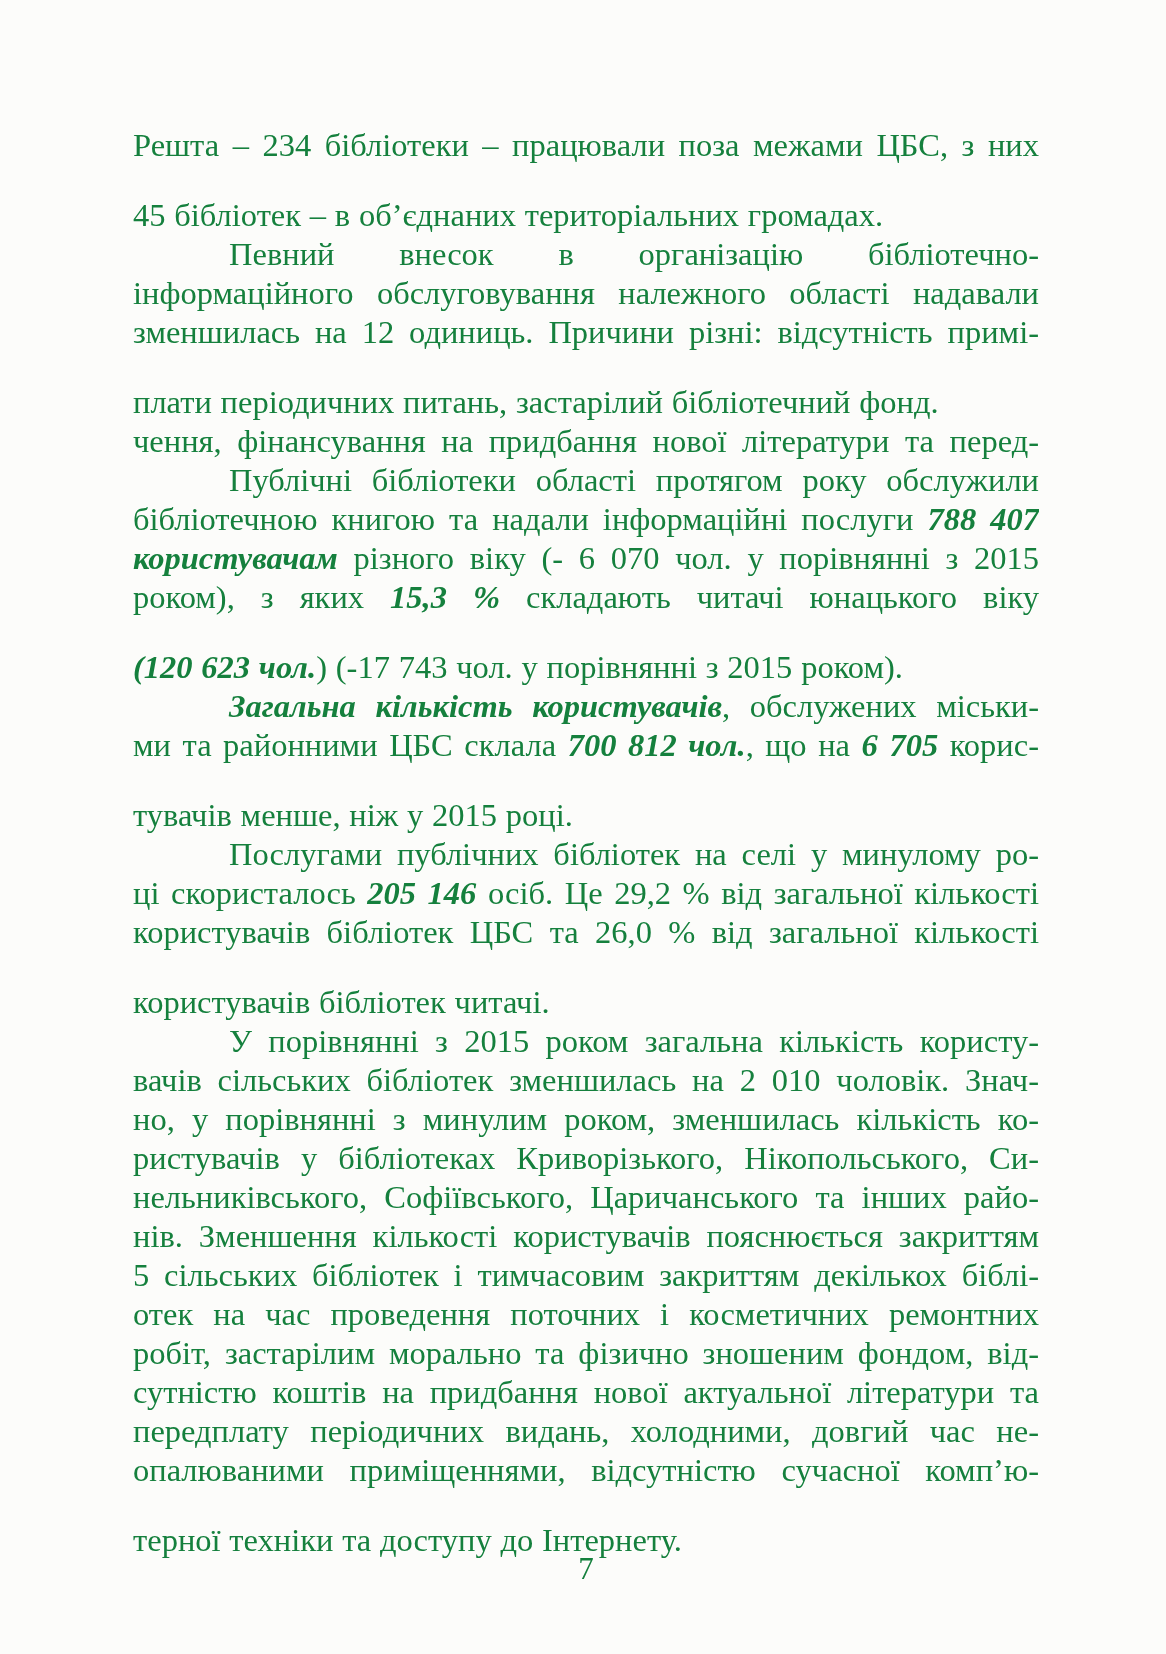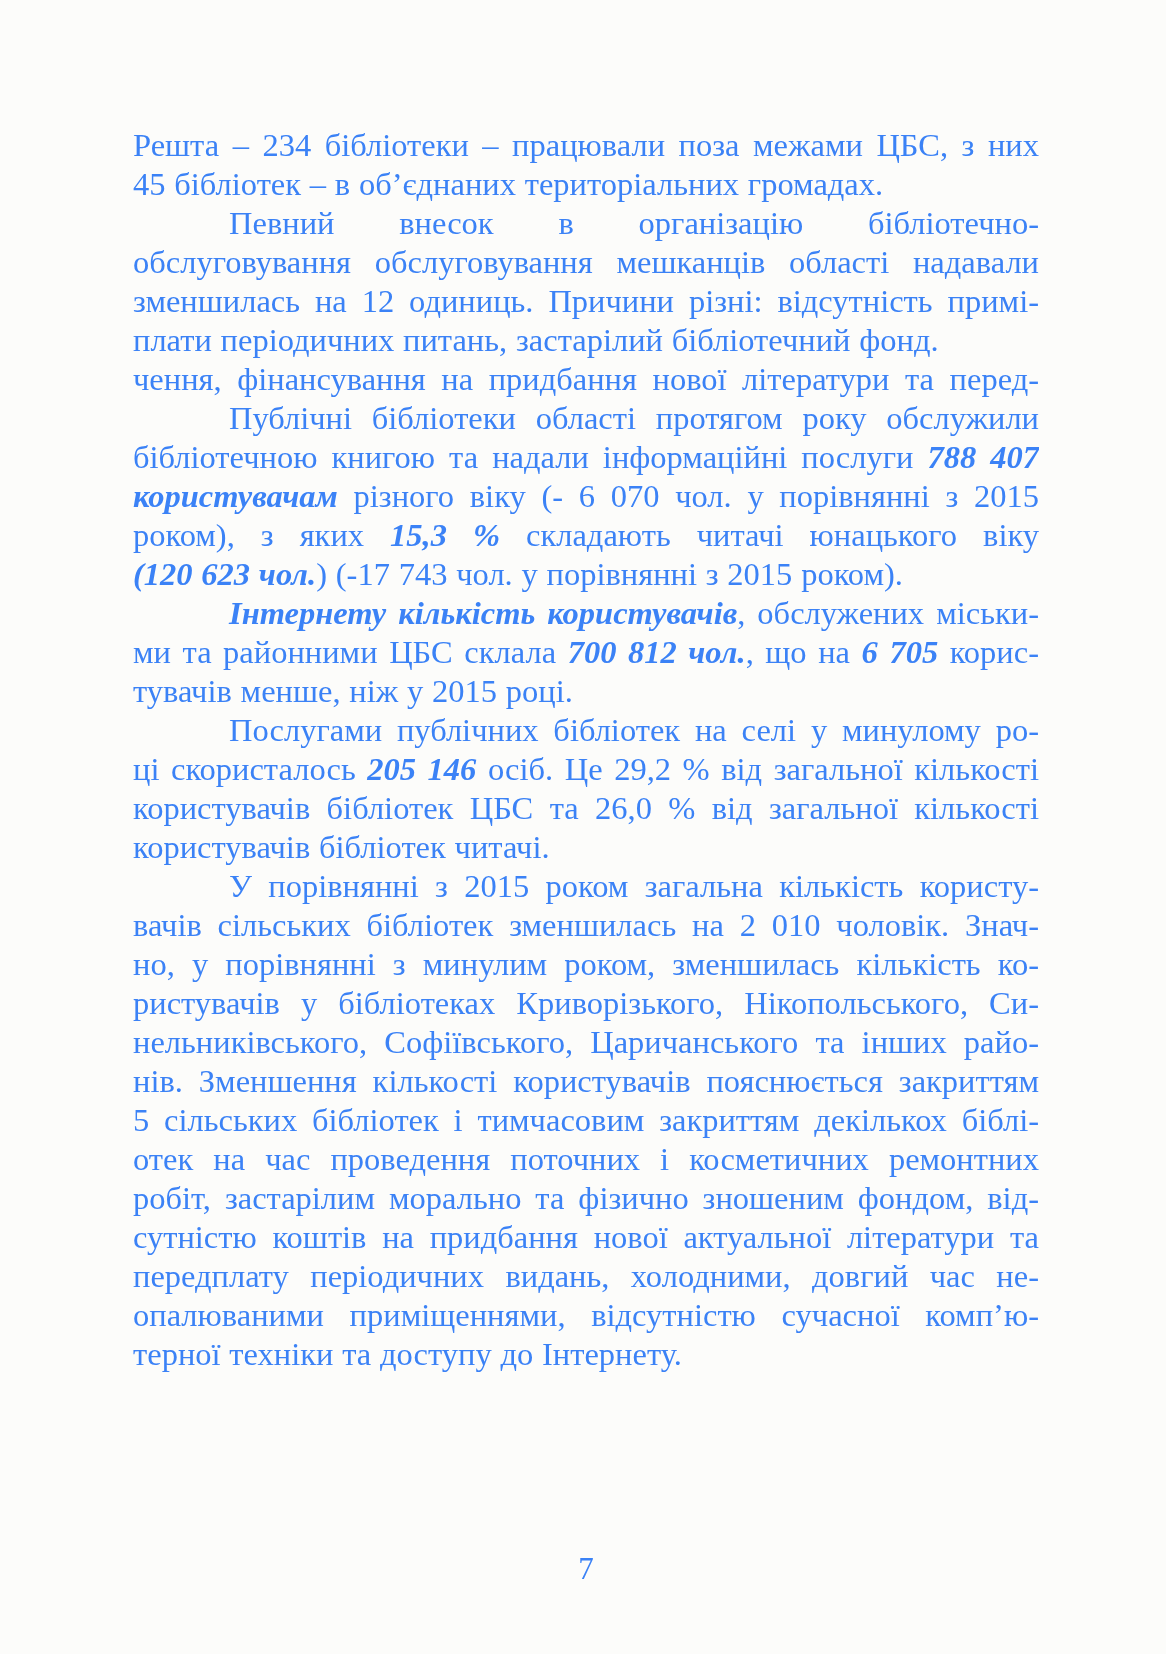--- a/index.html
+++ b/index.html
@@ -5,21 +5,21 @@
   html, body {
     margin: 0;
     padding: 0;
     background: #ffffff;
   }
   .page {
     position: relative;
     width: 1166px;
     height: 1654px;
     background: #fcfcfa;
-    color: #3b82f6;
+    color: #15803d;
     font-family: "Liberation Serif", "DejaVu Serif", serif;
     overflow: hidden;
   }
   #text-body {
     position: absolute;
     left: 133px;
     top: 126px;
     width: 906px;
   }
   .line {
@@ -27,20 +27,21 @@
     line-height: 39px;
     height: 39px;
     overflow: hidden;
     text-align: justify;
     text-align-last: justify;
     word-spacing: 0.02em;
   }
   .line.para-end {
     text-align: left;
     text-align-last: left;
+    margin-top: 31px;
   }
   .line.indent {
     padding-left: 96px;
   }
   .bi {
     font-weight: bold;
     font-style: italic;
   }
   .page-num {
     position: absolute;
@@ -53,30 +54,30 @@
   }
 </style>
 </head>
 <body>
 
 <div class="page">
   <div id="text-body">
       <div class="line"><span>Решта – 234 бібліотеки – працювали поза межами ЦБС, з них</span></div>
       <div class="line para-end"><span>45 бібліотек – в об’єднаних територіальних громадах.</span></div>
       <div class="line indent"><span>Певний внесок в організацію бібліотечно-</span></div>
-      <div class="line"><span>обслуговування обслуговування мешканців області надавали</span></div>
+      <div class="line"><span>інформаційного обслуговування належного області надавали</span></div>
       <div class="line"><span>зменшилась на 12 одиниць. Причини різні: відсутність примі-</span></div>
       <div class="line para-end"><span>плати періодичних питань, застарілий бібліотечний фонд.</span></div>
       <div class="line"><span>чення, фінансування на придбання нової літератури та перед-</span></div>
       <div class="line indent"><span>Публічні бібліотеки області протягом року обслужили</span></div>
       <div class="line"><span>бібліотечною книгою та надали інформаційні послуги </span><span class="bi">788 407</span></div>
       <div class="line"><span class="bi">користувачам</span><span> різного віку (- 6 070 чол. у порівнянні з 2015</span></div>
       <div class="line"><span>роком), з яких </span><span class="bi">15,3 %</span><span> складають читачі юнацького віку</span></div>
       <div class="line para-end"><span class="bi">(120 623 чол.</span><span>) (-17 743 чол. у порівнянні з 2015 роком).</span></div>
-      <div class="line indent"><span class="bi">Інтернету кількість користувачів</span><span>, обслужених міськи-</span></div>
+      <div class="line indent"><span class="bi">Загальна кількість користувачів</span><span>, обслужених міськи-</span></div>
       <div class="line"><span>ми та районними ЦБС склала </span><span class="bi">700 812 чол.</span><span>, що на </span><span class="bi">6 705</span><span> корис-</span></div>
       <div class="line para-end"><span>тувачів менше, ніж у 2015 році.</span></div>
       <div class="line indent"><span>Послугами публічних бібліотек на селі у минулому ро-</span></div>
       <div class="line"><span>ці скористалось </span><span class="bi">205 146</span><span> осіб. Це 29,2 % від загальної кількості</span></div>
       <div class="line"><span>користувачів бібліотек ЦБС та 26,0 % від загальної кількості</span></div>
       <div class="line para-end"><span>користувачів бібліотек читачі.</span></div>
       <div class="line indent"><span>У порівнянні з 2015 роком загальна кількість користу-</span></div>
       <div class="line"><span>вачів сільських бібліотек зменшилась на 2 010 чоловік. Знач-</span></div>
       <div class="line"><span>но, у порівнянні з минулим роком, зменшилась кількість ко-</span></div>
       <div class="line"><span>ристувачів у бібліотеках Криворізького, Нікопольського, Си-</span></div>

